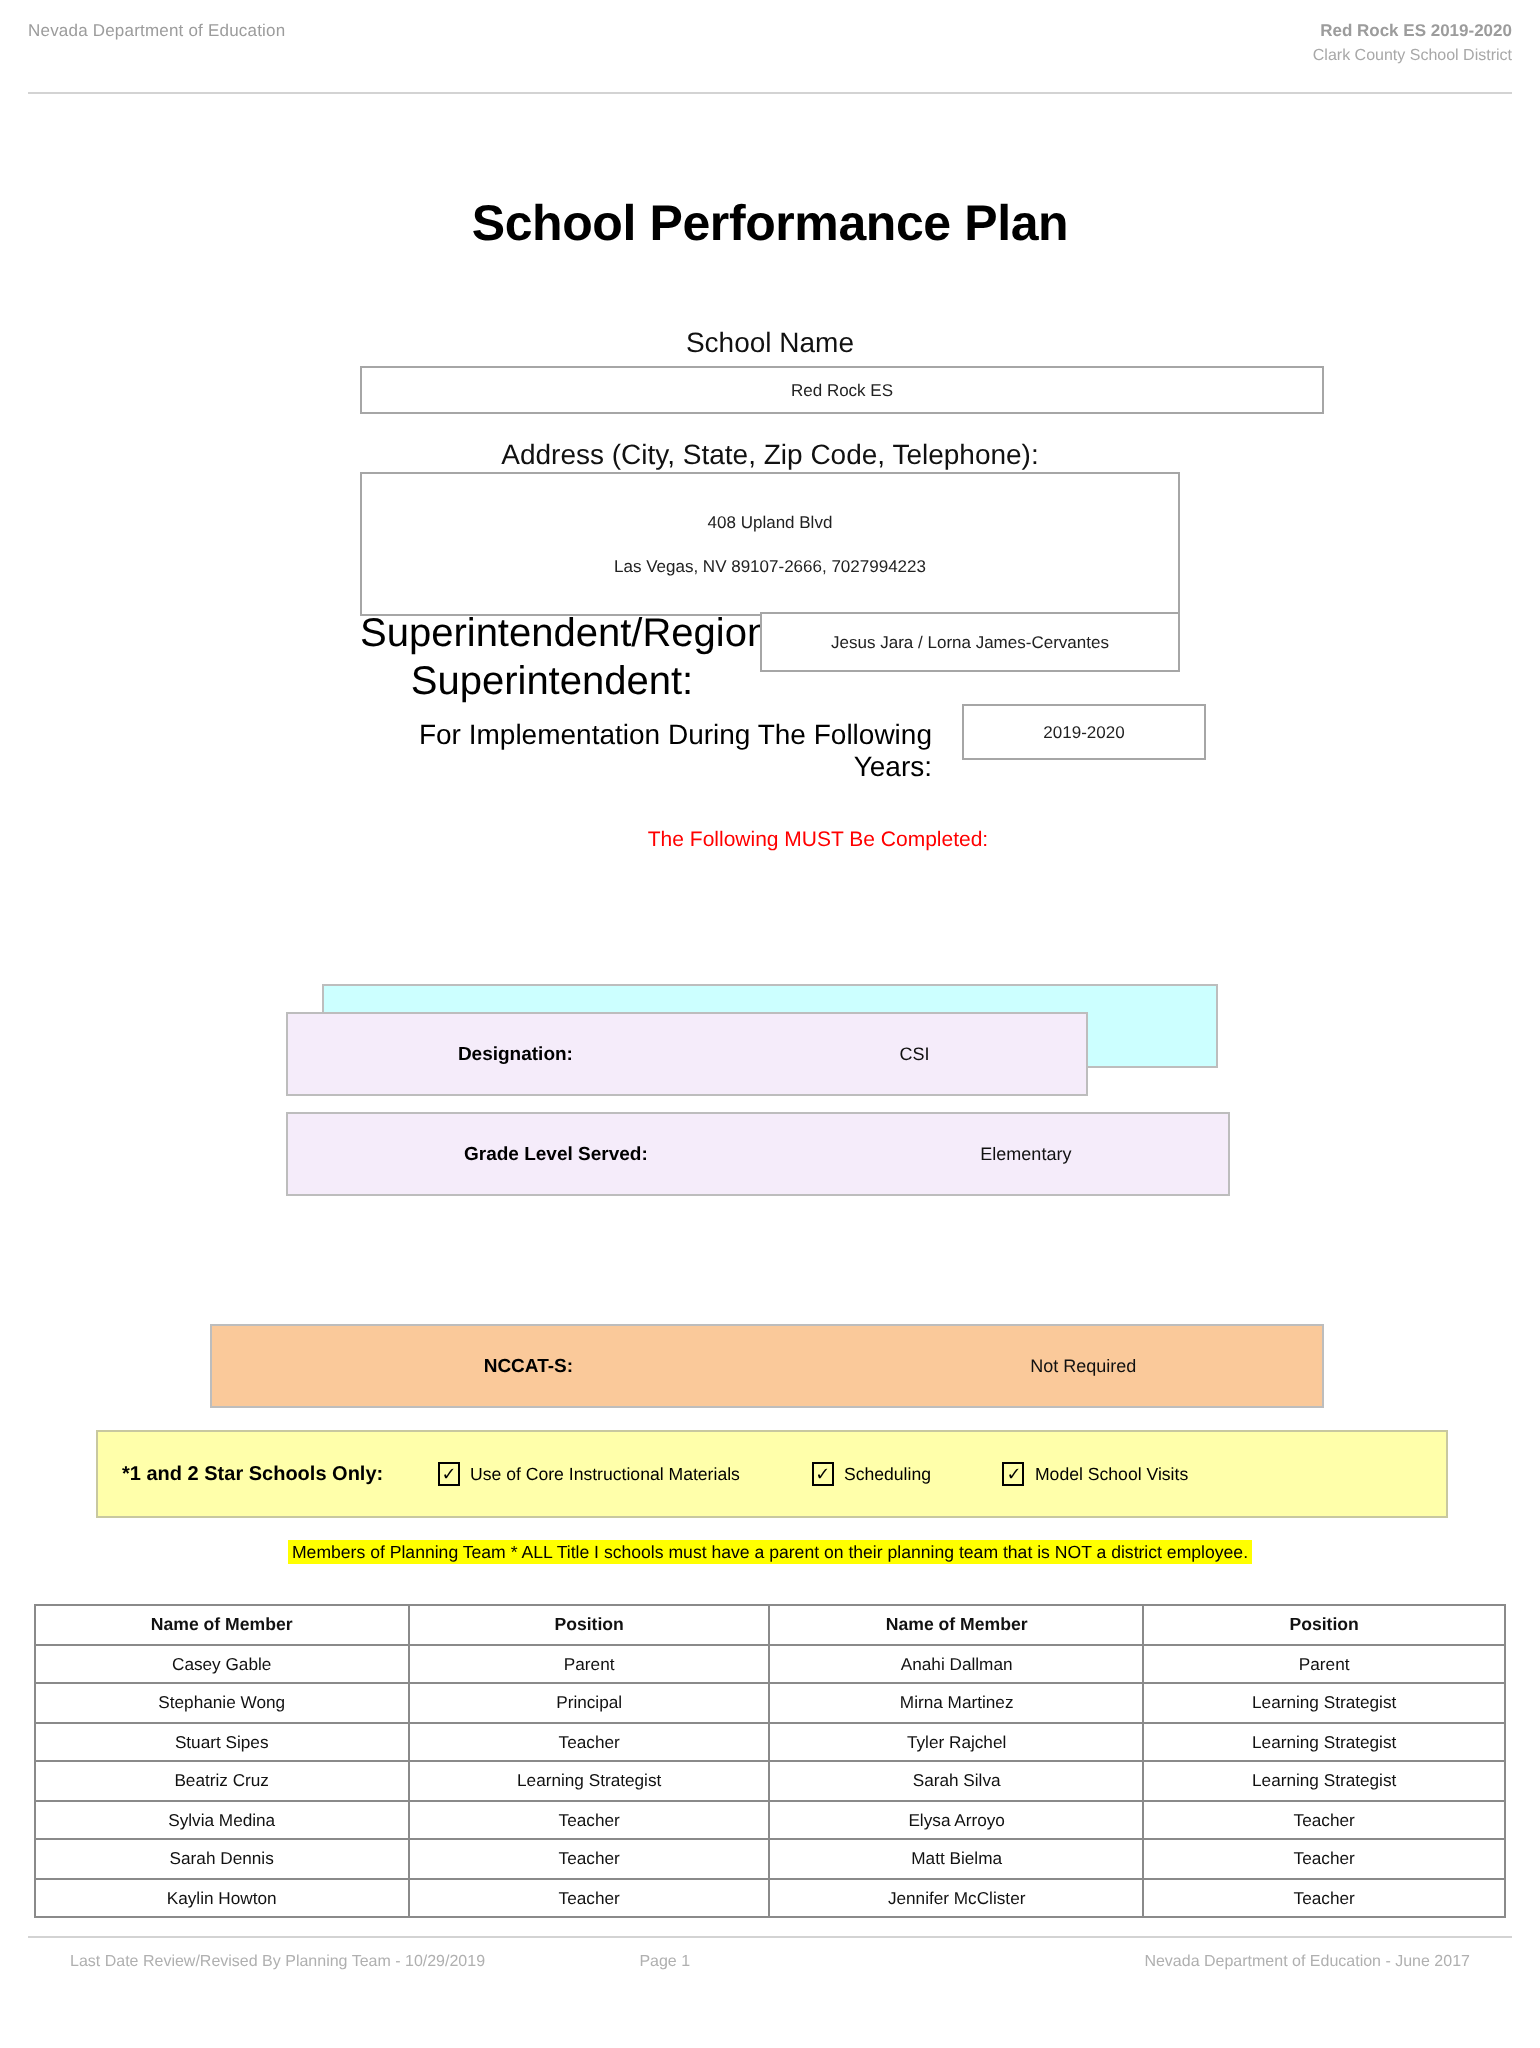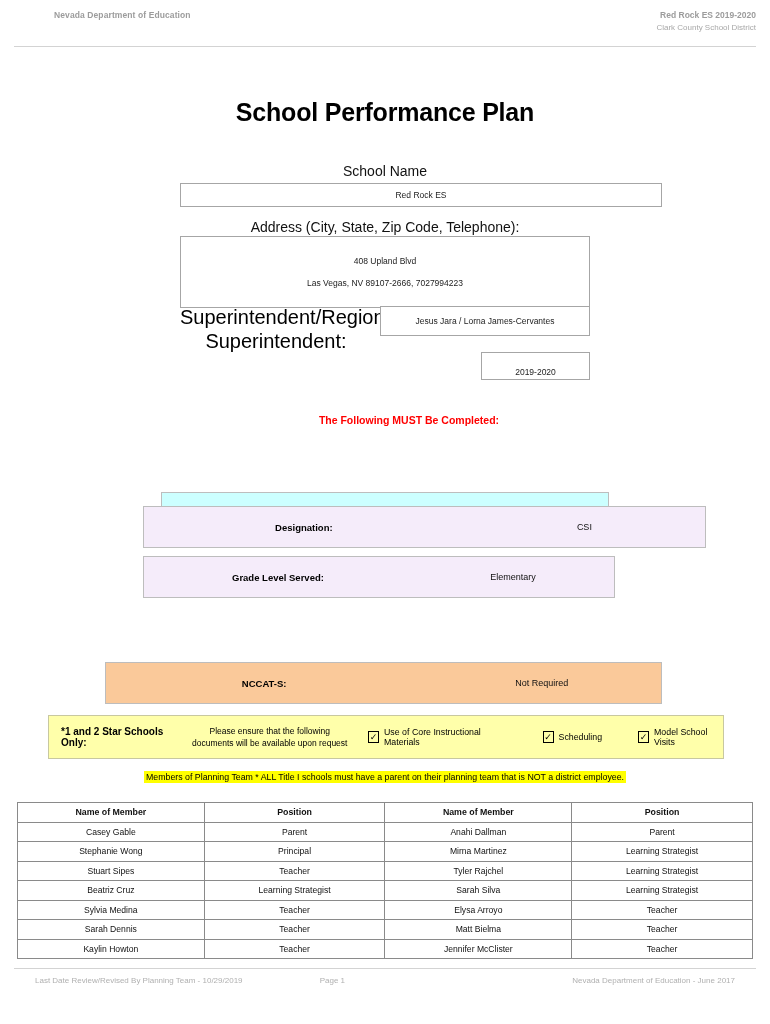--- a/index.html
+++ b/index.html
@@ -11,21 +11,21 @@
     overflow: hidden;
   }
   .page { position: relative; width: 770px; height: 1024px; }
 
   
   .doc-header {
     position: absolute; top: 10px; left: 14px; right: 14px;
     display: flex; justify-content: space-between; align-items: flex-start;
   }
   .hdr-left {
-    font-size: 8.5px; font-weight: bold; color: #9c9c9c; letter-spacing: .1px; margin-left: 40px;
+    font-size: 8.5px; font-weight: normal; color: #9c9c9c; letter-spacing: .1px;
   }
   .hdr-right { text-align: right; }
   .hdr-r1 { font-size: 8.5px; font-weight: bold; color: #9c9c9c; }
   .hdr-r2 { font-size: 8px; color: #a8a8a8; margin-top: 3px; }
   .hdr-rule {
     position: absolute; top: 46px; left: 14px; right: 14px;
     height: 1px; background: #d3d3d3;
   }
 
   
@@ -63,47 +63,47 @@
     text-align: center; font-size: 20px; line-height: 1.18;
   }
   #supt-box {
     position: absolute; top: 306px; left: 380px; width: 210px; height: 30px;
   }
   #impl-label {
     position: absolute; top: 359px; left: 176px; width: 290px;
     text-align: right; font-size: 14px;
   }
   #impl-box {
-    position: absolute; top: 352px; left: 481px; width: 109px; height: 28px; justify-content: flex-end;
+    position: absolute; top: 352px; left: 481px; width: 122px; height: 28px;
   }
 
   
   #must-complete {
     position: absolute; top: 414px; left: 0; right: 0;
-    text-align: center; font-size: 10.5px; font-weight: bold; color: #ff0000; padding-left: 48px;
+    text-align: center; font-size: 10.5px; font-weight: normal; color: #ff0000; padding-left: 48px;
   }
 
   
   .statusbar {
     position: absolute; height: 42px;
     border: 1.5px solid #bdbdbd;
     display: flex; align-items: center;
   }
   .statusbar .sb-label {
     width: 57%;
     text-align: center;
     font-size: 9.5px; font-weight: bold; color: #000;
   }
   .statusbar .sb-value {
     flex: 1;
     text-align: center;
     font-size: 9px; color: #111;
   }
   #bar-title1      { top: 450px; left: 161px; width: 448px; background: #ccffff; margin-top: 42px; }
-  #bar-designation { top: 506px; left: 143px; width: 563px; background: #f5ecfa; }
+  #bar-designation { top: 506px; left: 143px; width: 401px; background: #f5ecfa; }
   #bar-gradelevel  { top: 556px; left: 143px; width: 472px; background: #f5ecfa; }
   #bar-classification { top: 612px; left: 126px; width: 517px; background: #c6f3c6; }
   #bar-nccats      { top: 662px; left: 105px; width: 557px; background: #fac99a; }
 
   
   #star-band {
     position: absolute; top: 715px; left: 48px; width: 676px; height: 44px;
     background: #ffffaa; border: 1px solid #c8c8a0;
     display: flex; align-items: center;
   }
@@ -189,20 +189,21 @@
   <div id="address-box" class="fieldbox">
     <div class="line">408 Upland Blvd</div>
     <div class="line">Las Vegas, NV  89107-2666, 7027994223</div>
   </div>
 
   <div id="supt-label">Superintendent/Region Superintendent:</div>
   <div id="supt-box" class="fieldbox">
     <div class="line">Jesus Jara / Lorna James-Cervantes</div>
   </div>
 
+  <div id="impl-label">For Implementation During The Following Years:</div>
   <div id="impl-box" class="fieldbox">
     <div class="line">2019-2020</div>
   </div>
 
   <div id="must-complete">The Following MUST Be Completed:</div>
 
   <div class="statusbar" id="bar-title1" style="background: rgb(204, 255, 255);">
     <div class="sb-label">Title I Status:</div>
     <div class="sb-value">Served</div>
   </div>
@@ -214,24 +215,20 @@
     <div class="sb-label">Grade Level Served:</div>
     <div class="sb-value">Elementary</div>
   </div>
   <div class="statusbar" id="bar-nccats" style="background: rgb(250, 201, 154);">
     <div class="sb-label">NCCAT-S:</div>
     <div class="sb-value">Not Required</div>
   </div>
 
   <div id="star-band">
     <div id="star-band-label">*1 and 2 Star Schools Only:</div>
-    <div id="star-band-note">
-      <div>Please ensure that the following</div>
-      <div>documents will be available upon request</div>
-    </div>
     <div class="chk-item" id="chk-core">
       <span class="checkbox">✓</span>
       <span>Use of Core Instructional Materials</span>
     </div>
     <div class="chk-item" id="chk-sched">
       <span class="checkbox">✓</span>
       <span>Scheduling</span>
     </div>
     <div class="chk-item" id="chk-model">
       <span class="checkbox">✓</span>

